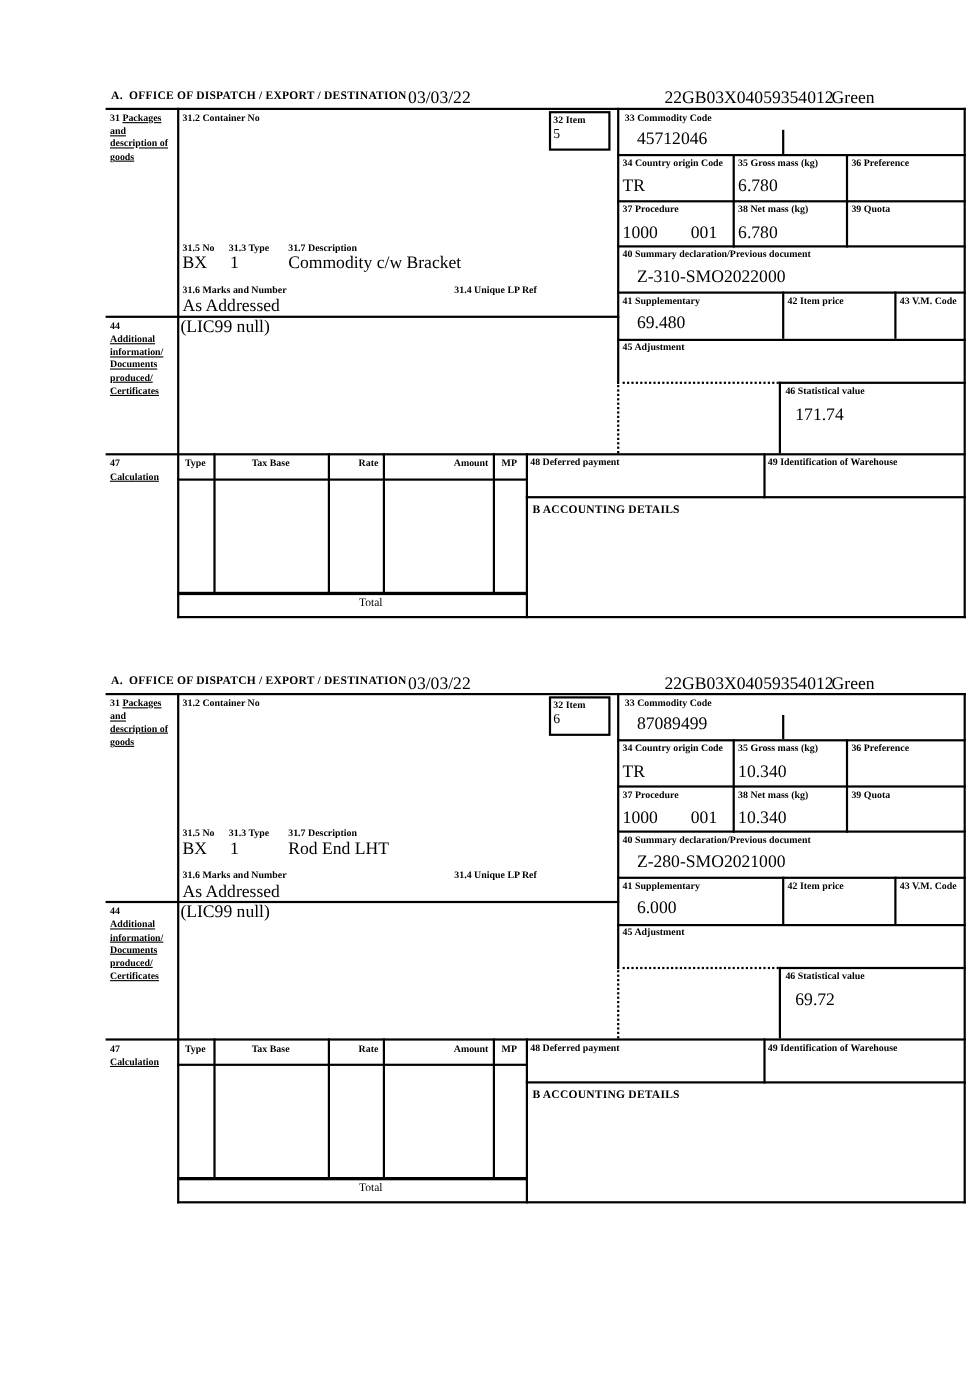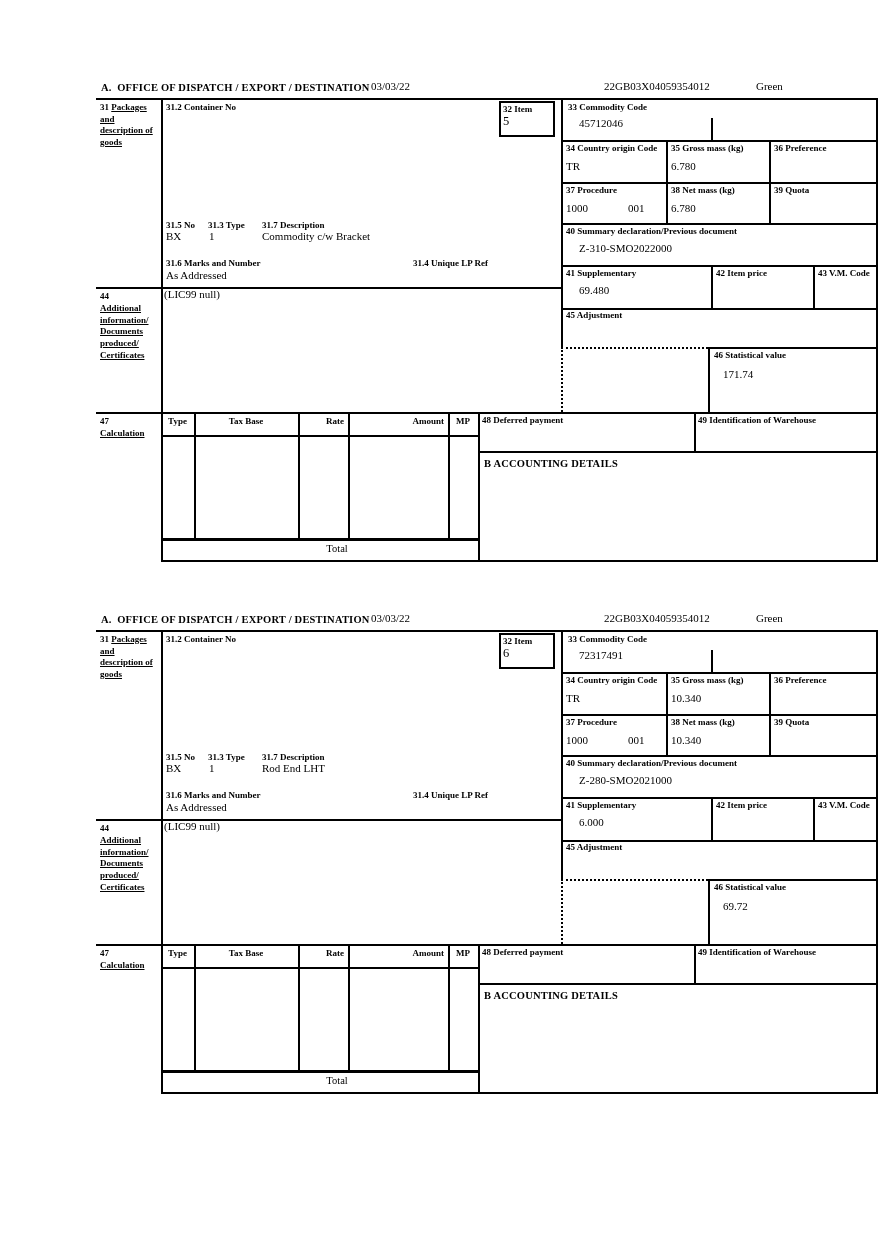--- a/index.html
+++ b/index.html
@@ -9,21 +9,21 @@
   .tbl{position:absolute;left:0;top:19px;width:782px;height:464px;}
   
   .h{position:absolute;height:2px;background:#000;}
   .v{position:absolute;width:2px;background:#000;}
   .h.dot{background:none;border-top:2px dotted #000;height:0;}
   .v.dot{background:none;border-left:2px dotted #000;width:0;}
   .h.thick{height:3px;}
   
   .t{position:absolute;white-space:pre;line-height:1.2;}
   .lab{font-weight:bold;font-size:9px;line-height:1.3;}
-  .big{font-size:11px;}
+  .big{font-size:16px;}
   .med{font-size:12.5px;}
   .hdr{font-weight:bold;font-size:10.5px;letter-spacing:.2px;}
   .wrap{white-space:normal;}
   .ul{text-decoration:underline;}
   .ctr{text-align:center;}
   .rt{text-align:right;}
   .ibox{position:absolute;border:2px solid #000;}
 </style>
 </head>
 <body>
@@ -180,21 +180,21 @@
       <div class="t lab" style="left:166px;top:122px">31.7 Description</div>
       <div class="t big" style="left:70px;top:132px">BX</div>
       <div class="t big" style="left:113px;top:132px">1</div>
       <div class="t big" style="left:166px;top:132px">Rod End LHT</div>
       <div class="t lab" style="left:70px;top:160px">31.6 Marks and Number</div>
       <div class="t lab" style="left:317px;top:160px">31.4 Unique LP Ref</div>
       <div class="t big" style="left:70px;top:171px">As Addressed</div>
       <div class="t big" style="left:68px;top:190px">(LIC99 null)</div>
 
       <div class="t lab" style="left:472px;top:4px">33 Commodity Code</div>
-      <div class="t big" style="left:483px;top:19px">72317491</div>
+      <div class="t big" style="left:483px;top:19px">87089499</div>
       <div class="t lab" style="left:470px;top:45px">34 Country origin Code</div>
       <div class="t lab" style="left:575px;top:45px">35 Gross mass (kg)</div>
       <div class="t lab" style="left:678px;top:45px">36 Preference</div>
       <div class="t big" style="left:470px;top:62px">TR</div>
       <div class="t big" style="left:575px;top:62px">10.340</div>
       <div class="t lab" style="left:470px;top:87px">37 Procedure</div>
       <div class="t lab" style="left:575px;top:87px">38 Net mass (kg)</div>
       <div class="t lab" style="left:678px;top:87px">39 Quota</div>
       <div class="t big" style="left:470px;top:104px">1000</div>
       <div class="t big" style="left:532px;top:104px">001</div>

